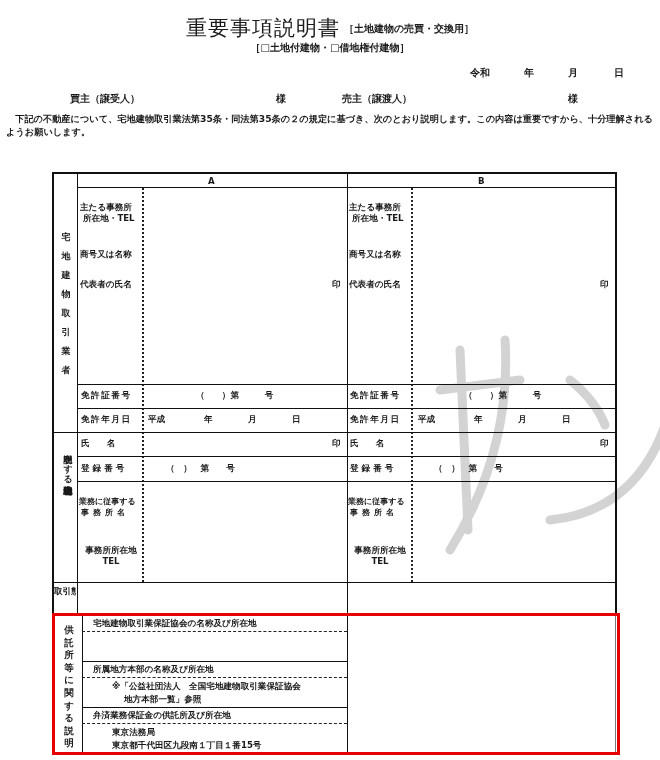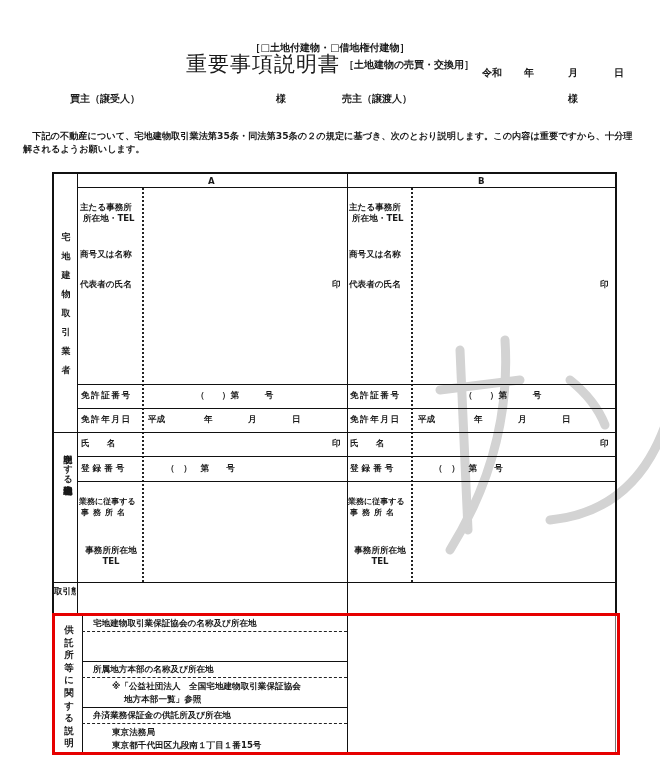--- a/index.html
+++ b/index.html
@@ -1,44 +1,44 @@
 <!DOCTYPE html>
 <html><head>
 <meta charset="utf-8">
 <style>
   html, body { margin: 0; padding: 0; background: #ffffff; }
   body { width: 660px; height: 760px; position: relative; overflow: hidden;
          font-family: "DejaVu Sans", sans-serif; color: #1a1a1a; }
   .abs { position: absolute; }
-  .title { left: 0; width: 660px; top: 14px; text-align: center; white-space: nowrap; margin-top: 36px; }
+  .title { left: 0; width: 660px; top: 14px; text-align: center; white-space: nowrap; }
   .title .main { font-family: "DejaVu Serif", serif; font-size: 21px; letter-spacing: 1px; }
   .title .sub { font-size: 10px; font-weight: bold; margin-left: 4px; vertical-align: 3px; }
   .subtitle { left: 0; width: 660px; top: 41px; text-align: center; font-size: 10px; font-weight: bold; }
   .b10 { font-size: 10px; font-weight: bold; white-space: nowrap; }
   .intro { left: 6px; width: 650px; top: 112px; font-size: 9.2px; font-weight: bold; line-height: 13px; }
-  .intro p { margin: 17px; text-indent: 1em; }
+  .intro p { margin: 0; text-indent: 1em; }
   .watermark { left: 420px; top: 330px; width: 260px; height: 240px; pointer-events: none; }
   .tbl { position: absolute; left: 52px; top: 172px; width: 565px; border: 2px solid #111; box-sizing: border-box; }
   .hline { position: absolute; height: 0; border-top: 1.5px solid #111; }
   .vline { position: absolute; width: 0; border-left: 1.5px solid #111; }
   .dvline { position: absolute; width: 0; border-left: 2px dotted #222; }
   .dhline { position: absolute; height: 0; border-top: 1.5px dashed #222; }
   .lbl { position: absolute; font-size: 8.6px; font-weight: bold; white-space: nowrap; line-height: 11px; }
   .vert { position: absolute; font-size: 9px; font-weight: bold; text-align: center; line-height: 1; }
   .red-box { position: absolute; left: 52px; top: 613px; width: 568px; height: 142px; border: 3px solid #e60000; box-sizing: border-box; pointer-events: none; }
 </style>
 </head>
 <body>
 
 <div class="abs title">
   <span class="main">重要事項説明書</span><span class="sub">［土地建物の売買・交換用］</span>
 </div>
 <div class="abs subtitle">［□土地付建物・□借地権付建物］</div>
 
-<span class="abs b10" style="left:470px;top:66px;margin-left:12px;">令和</span>
+<span class="abs b10" style="left:470px;top:66px;">令和</span>
 <span class="abs b10" style="left:524px;top:66px;">年</span>
 <span class="abs b10" style="left:568px;top:66px;">月</span>
 <span class="abs b10" style="left:614px;top:66px;">日</span>
 
 <span class="abs b10" style="left:70px;top:92px;">買主（譲受人）</span>
 <span class="abs b10" style="left:276px;top:92px;">様</span>
 <span class="abs b10" style="left:342px;top:92px;">売主（譲渡人）</span>
 <span class="abs b10" style="left:568px;top:92px;">様</span>
 
 <div class="abs intro">

